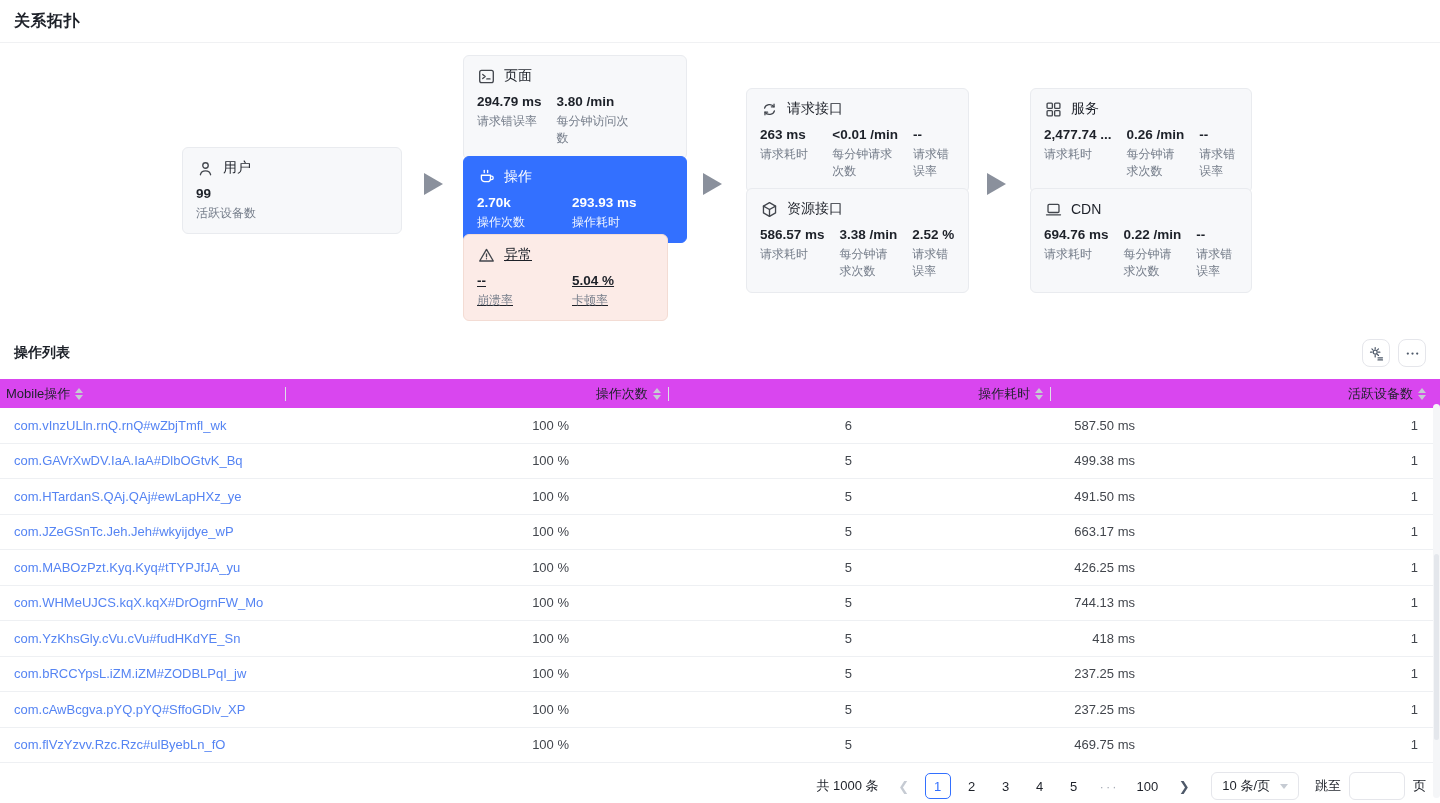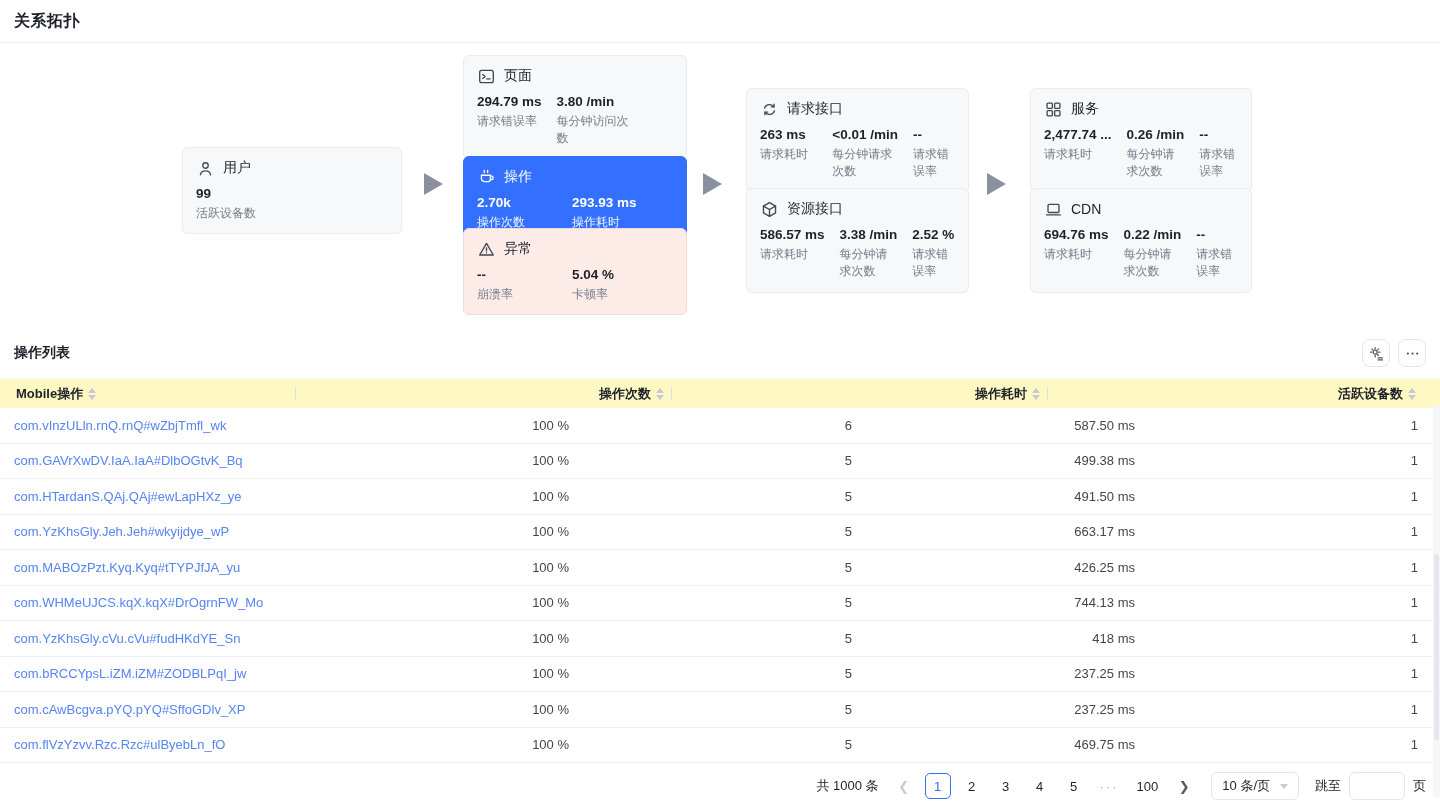--- a/index.html
+++ b/index.html
@@ -42,22 +42,22 @@
   .list-head { display:flex; justify-content:space-between; align-items:center;
     padding:8px 14px 12px; }
   .list-title { font-size:14px; font-weight:600; }
   .head-actions { display:flex; gap:8px; }
   .icon-btn { width:28px; height:28px; border:1px solid #e5e6eb; border-radius:8px;
     background:#fff; display:flex; align-items:center; justify-content:center; cursor:pointer; }
   .icon-btn svg { width:15px; height:15px; stroke:#4e5969; fill:none;
     stroke-width:1.3; stroke-linecap:round; stroke-linejoin:round; }
 
   
-  .tbl-header { display:flex; align-items:center; height:29px; background:#fef9c3;
-    padding:0 16px; font-size:13px; font-weight:700; color:#1d2129; }
+  .tbl-header { display:flex; align-items:center; height:29px; background:#d946ef;
+    padding:0 6px; font-size:13px; font-weight:400; color:#1d2129; }
   .th { display:flex; align-items:center; gap:3px; position:relative; height:100%;
     padding-right:8px; cursor:pointer; }
   .th.first { width:280px; padding-right:0; }
   .th.num { flex:1; justify-content:flex-end; }
   .th:not(.last)::after { content:''; position:absolute; right:0; top:7.5px;
     width:1px; height:14px; background:#dde0e6; }
   .sorters { display:flex; flex-direction:column; gap:2px; margin-left:2px; }
   .caret-up { width:0; height:0; border-left:4px solid transparent; border-right:4px solid transparent;
     border-bottom:5px solid #c6cbd3; }
   .caret-down { width:0; height:0; border-left:4px solid transparent; border-right:4px solid transparent;
@@ -163,21 +163,21 @@
         <div class="val">2.70k</div>
         <div class="lbl">操作次数</div>
       </div>
       <div class="metric">
         <div class="val">293.93 ms</div>
         <div class="lbl">操作耗时</div>
       </div>
     </div>
   </div>
 
-  <div class="t-card pink" style="left:463px; top:185px; width:224px; min-height:76px;">
+  <div class="t-card pink" style="left:463px; top:191px; width:205px; min-height:76px;text-decoration:underline;">
     <div class="hd">
       <span class="ic">
         <svg viewBox="0 0 18 18">
             <path d="M9 2.6 L16.2 14.8 H1.8 Z"></path>
             <path d="M9 7.2 v3.2"></path>
             <path d="M9 12.4 v0.1"></path>
           </svg>
       </span>
       <span>异常</span>
     </div>
@@ -381,21 +381,21 @@
 
   <div class="tr">
     <div class="td first"><a class="td-name">com.HTardanS.QAj.QAj#ewLapHXz_ye</a></div>
     <div class="td td-avail">100 %</div>
     <div class="td td-count">5</div>
     <div class="td td-duration">491.50 ms</div>
     <div class="td td-devices">1</div>
   </div>
 
   <div class="tr">
-    <div class="td first"><a class="td-name">com.YzKhsGly.Jeh.Jeh#wkyijdye_wP</a></div>
+    <div class="td first"><a class="td-name">com.JZeGSnTc.Jeh.Jeh#wkyijdye_wP</a></div>
     <div class="td td-avail">100 %</div>
     <div class="td td-count">5</div>
     <div class="td td-duration">663.17 ms</div>
     <div class="td td-devices">1</div>
   </div>
 
   <div class="tr">
     <div class="td first"><a class="td-name">com.MABOzPzt.Kyq.Kyq#tTYPJfJA_yu</a></div>
     <div class="td td-avail">100 %</div>
     <div class="td td-count">5</div>

